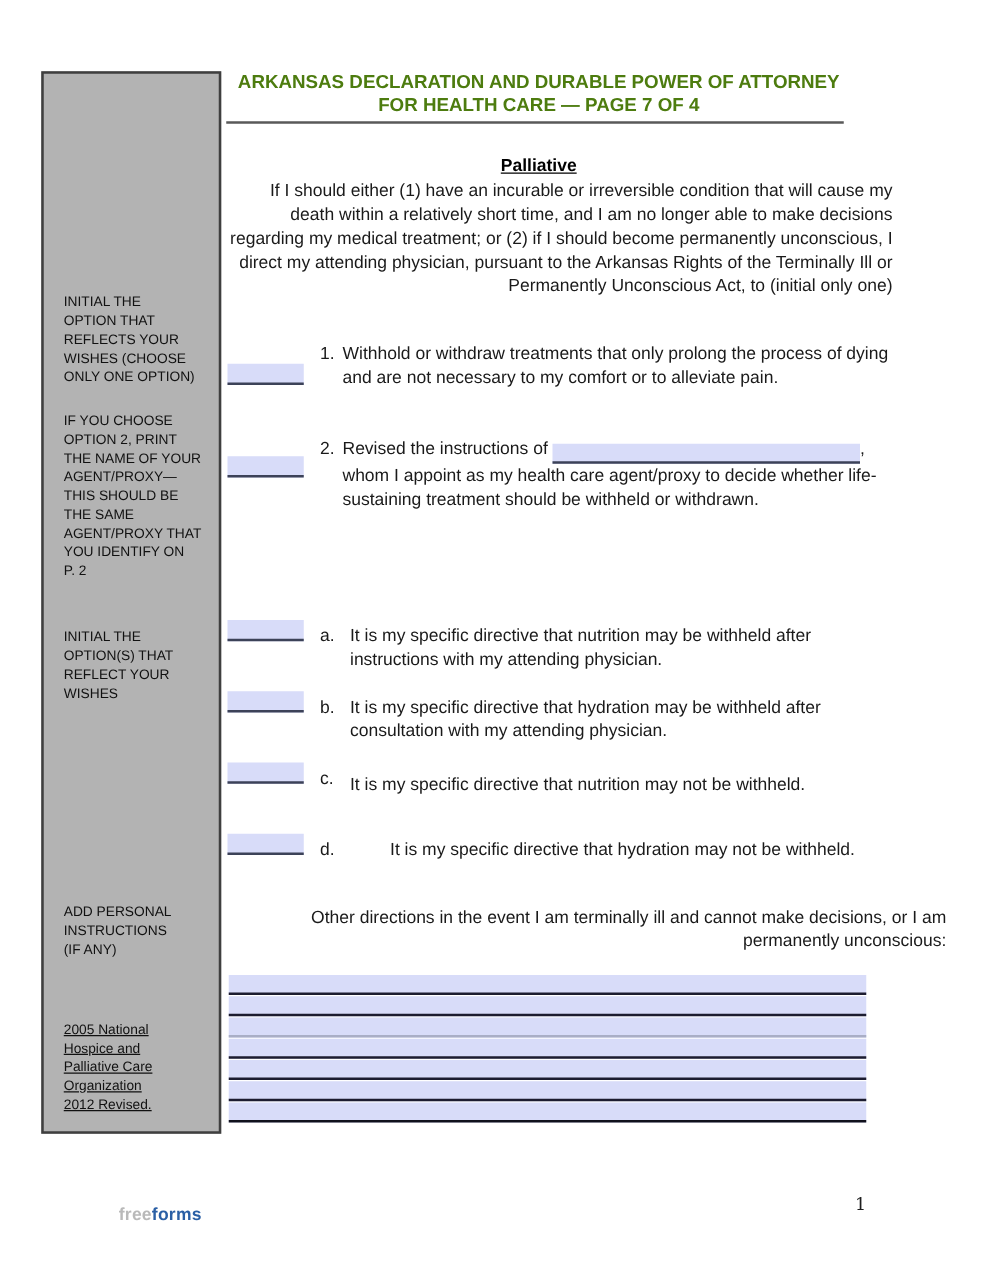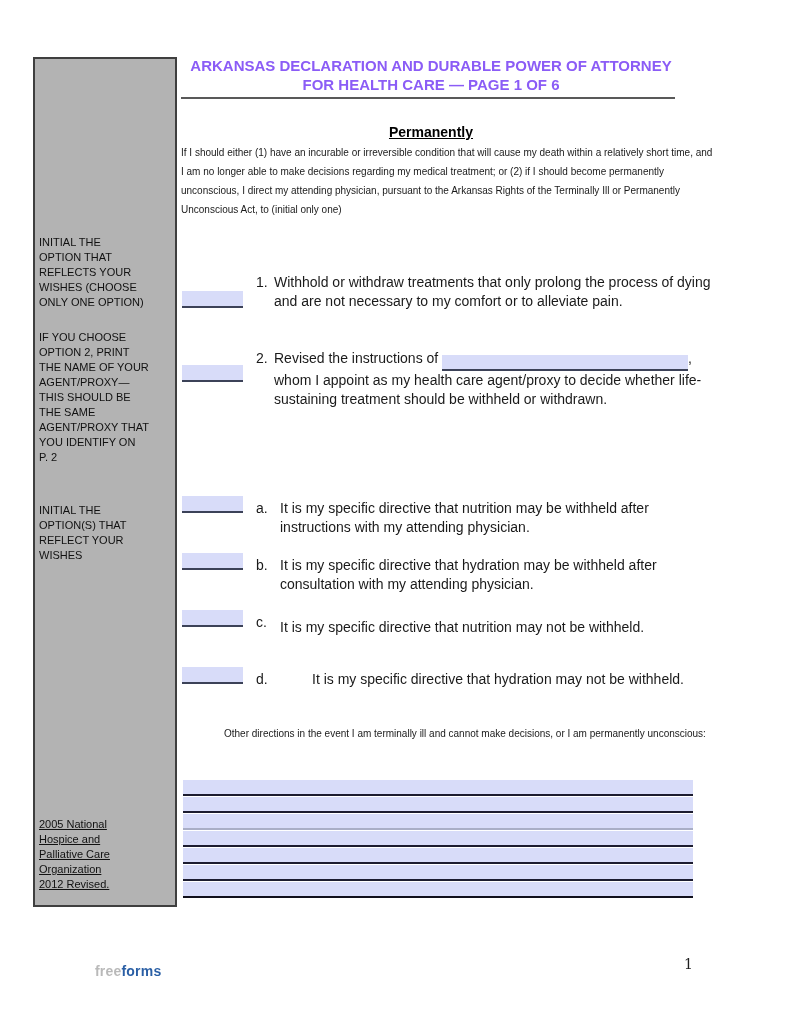--- a/index.html
+++ b/index.html
@@ -8,42 +8,42 @@
     position:relative; width:787px; height:1024px; background:#ffffff;
     font-family:"Liberation Sans","DejaVu Sans",sans-serif; color:#1a1a1a; overflow:hidden;
   }
 
   
   .sidebar {
     position:absolute; left:33px; top:57px; width:144px; height:850px;
     background:#b3b3b3; border:2px solid #3f3f3f;
   }
   .sidebar-note {
-    position:absolute; left:4px; width:128px;
+    position:absolute; left:16px; width:128px;
     font-size:11px; line-height:15px; white-space:pre-line; color:#111;
   }
   #note-initial-option      { top:176px; }
   #note-agent-proxy         { top:271px; }
   #note-initial-options     { top:444px; }
   #note-personal-instructions{ top:664px; }
   #note-attribution         { top:758px;text-decoration:underline; }
 
   
   .doc-title {
     position:absolute; left:181px; top:56px; width:500px;
-    text-align:center; font-weight:bold; font-size:15px; line-height:19px; color:#8b5cf6;
+    text-align:center; font-weight:bold; font-size:15px; line-height:19px; color:#4d7c0f;
   }
   .title-rule { position:absolute; left:181px; top:97px; width:494px; border-top:2px solid #595959; }
 
   
   .section-heading {
     position:absolute; left:181px; top:124px; width:500px; text-align:center;
     font-weight:bold; font-size:14px; text-decoration:underline; color:#000;
   }
-  .para { position:absolute; left:181px; width:533px; font-size:10px; line-height:19px; }
+  .para { position:absolute; left:181px; width:533px; font-size:14px; line-height:19px;text-align:right; }
   #intro-paragraph     { top:143px; }
   #directives-intro    { top:443px; }
   #other-directions    { top:724px;margin-left:43px; }
 
   .option-num  { position:absolute; font-size:14px; line-height:19px; }
   .option-text { position:absolute; font-size:14px; line-height:19px; }
   .num-col { left:256px; }
   .numbered-text { left:274px; width:442px; }
   .lettered-text { left:280px; width:436px; }
 
@@ -91,34 +91,37 @@
 AGENT/PROXY—
 THIS SHOULD BE
 THE SAME
 AGENT/PROXY THAT
 YOU IDENTIFY ON
 P. 2</div>
     <div class="sidebar-note" id="note-initial-options">INITIAL THE
 OPTION(S) THAT
 REFLECT YOUR
 WISHES</div>
+    <div class="sidebar-note" id="note-personal-instructions">ADD PERSONAL
+INSTRUCTIONS
+(IF ANY)</div>
     <div class="sidebar-note" id="note-attribution">2005 National
 Hospice and
 Palliative Care
 Organization
 2012 Revised.</div>
   </div>
 
   <div class="doc-title">
     <div>ARKANSAS DECLARATION AND DURABLE POWER OF ATTORNEY</div>
-    <div>FOR HEALTH CARE — PAGE 1 OF 6</div>
+    <div>FOR HEALTH CARE — PAGE 7 OF 4</div>
   </div>
   <div class="title-rule"></div>
 
-  <div class="section-heading">Permanently</div>
+  <div class="section-heading">Palliative</div>
   <div class="para" id="intro-paragraph">If I should either (1) have an incurable or irreversible condition that will cause my death within a relatively short time, and I am no longer able to make decisions regarding my medical treatment; or (2) if I should become permanently unconscious, I direct my attending physician, pursuant to the Arkansas Rights of the Terminally Ill or Permanently Unconscious Act, to (initial only one)</div>
 
   <input type="text" class="initial-field" style="top: 291px;" value="">
   <div class="option-num num-col" style="top:273px;">1.</div>
   <div class="option-text numbered-text" style="top:273px;">Withhold or withdraw treatments that only prolong the process of dying and are not necessary to my comfort or to alleviate pain.</div>
 
   <input type="text" class="initial-field" style="top: 365px;" value="">
   <div class="option-num num-col" style="top:349px;">2.</div>
   <div class="option-text numbered-text" style="top:349px;"><span>Revised the instructions of </span><input type="text" class="inline-name-field" value="" style=""><span>, whom I appoint as my health care agent/proxy to decide whether life-sustaining treatment should be withheld or withdrawn.</span></div>
 

